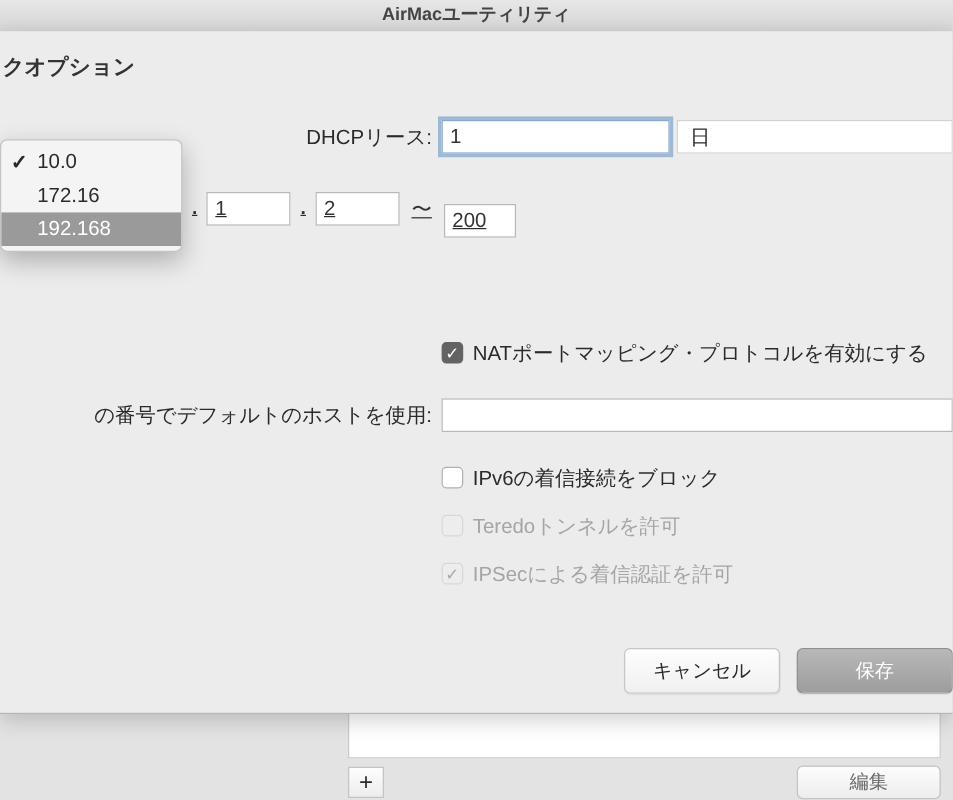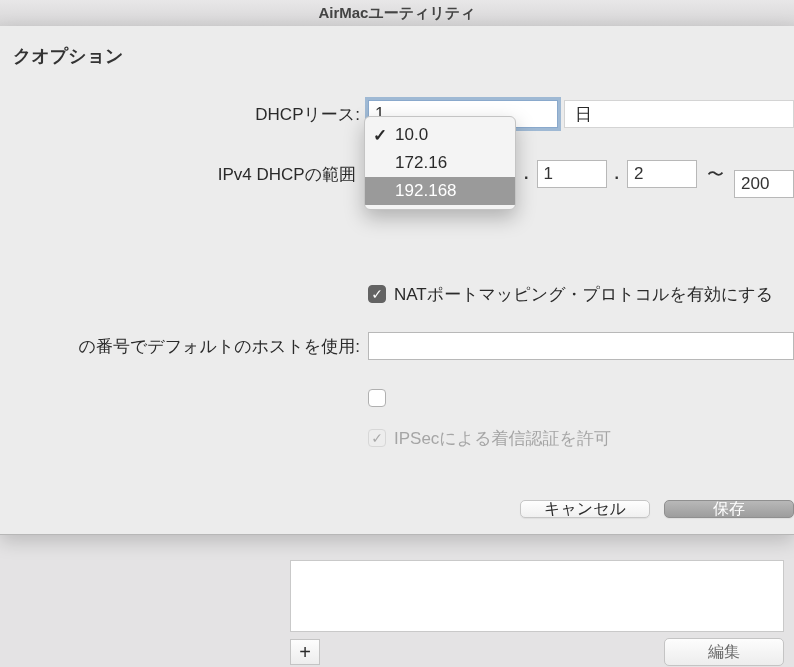--- a/index.html
+++ b/index.html
@@ -37,21 +37,21 @@
     background: #ececec;
     border-bottom: 1px solid #b7b7b7;
     padding-bottom: 12px;
     box-shadow: 0 6px 18px rgba(0,0,0,0.18);
   }
   .section-title {
     font-size: 18px;
     font-weight: 700;
     color: #333;
     margin: 18px 0 30px 0;
-    padding-left: 13px;
+    padding-left: 2px;
   }
   .form-row {
     display: flex;
     align-items: center;
     margin-bottom: 20px;
     min-height: 32px;
   }
   .label-col {
     width: 368px;
     text-align: right;
@@ -163,21 +163,21 @@
   }
   .disabled-text { color: #a5a5a5; }
   .button-row {
     display: flex;
     justify-content: flex-end;
     gap: 14px;
     padding: 26px 0 4px 0;
   }
   .btn {
     min-width: 130px;
-    height: 18px;
+    height: 38px;
     border: 1px solid #c6c6c6;
     border-radius: 5px;
     background: linear-gradient(#fefefe, #f0f0f0);
     font-size: 16px;
     display: flex;
     align-items: center;
     justify-content: center;
     box-shadow: 0 1px 1px rgba(0,0,0,0.06);
   }
   .btn.primary {
@@ -223,21 +223,21 @@
     height: 28px;
     background: linear-gradient(#fdfdfd,#ededed);
     border: 1px solid #c4c4c4;
     border-radius: 5px;
     font-size: 16px;
     color: #6b6b6b;
     display: flex;
     align-items: center;
     justify-content: center;
   }
-  .dhcp-3 { position: relative; }
+  .dhcp-3 { position: relative; text-decoration: underline; }
 </style>
 </head>
 <body>
 
 <div class="window">
 
   <div class="titlebar">AirMacユーティリティ</div>
 
   <div class="lower-area">
     <div class="lower-textbox"></div>
@@ -253,21 +253,20 @@
 
     <div class="form-row">
       <div class="label-col">DHCPリース:</div>
       <div class="field-col">
         <input class="text focused" style="width: 190px;" value="1">
         <div class="unit-box">日</div>
       </div>
     </div>
 
     <div class="form-row" style="margin-bottom:80px">
-      <div class="label-col">IPv4 DHCPの範囲</div>
       <div class="field-col dhcp-3">
 
         <div class="dropdown-popup">
           <div class="dropdown-item selected">10.0</div>
           <div class="dropdown-item">172.16</div>
           <div class="dropdown-item highlight">192.168</div>
         </div>
         <div style="width:152px"></div>
         <span class="sep-dot">.</span>
         <input class="text" style="width: 70px;" value="1">
@@ -293,24 +292,34 @@
       <div class="field-col">
         <input class="text" style="flex: 1 1 0%;" value="">
       </div>
     </div>
 
     <div class="form-row" style="margin-bottom:8px">
       <div class="label-col"></div>
       <div class="field-col">
         <div class="checkbox-row">
           <span class="chk"></span>
-        </div>
-      </div>
-    </div>
-
+          <span>IPv6の着信接続をブロック</span>
+        </div>
+      </div>
+    </div>
+
+    <div class="form-row" style="margin-bottom:8px">
+      <div class="label-col"></div>
+      <div class="field-col">
+        <div class="checkbox-row">
+          <span class="chk disabled"></span>
+          <span class="disabled-text">Teredoトンネルを許可</span>
+        </div>
+      </div>
+    </div>
 
     <div class="form-row">
       <div class="label-col"></div>
       <div class="field-col">
         <div class="checkbox-row">
           <span class="chk disabled checked">✓</span>
           <span class="disabled-text">IPSecによる着信認証を許可</span>
         </div>
       </div>
     </div>

